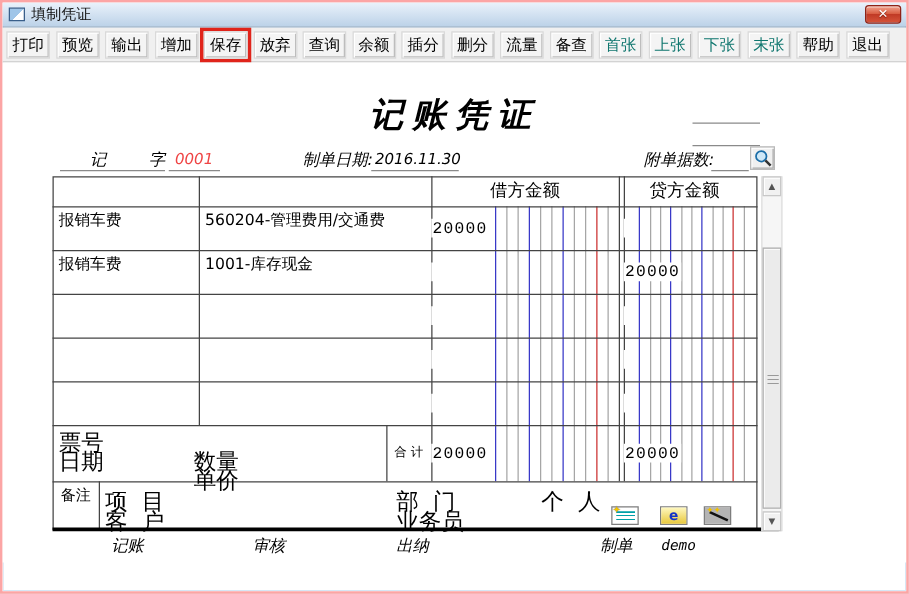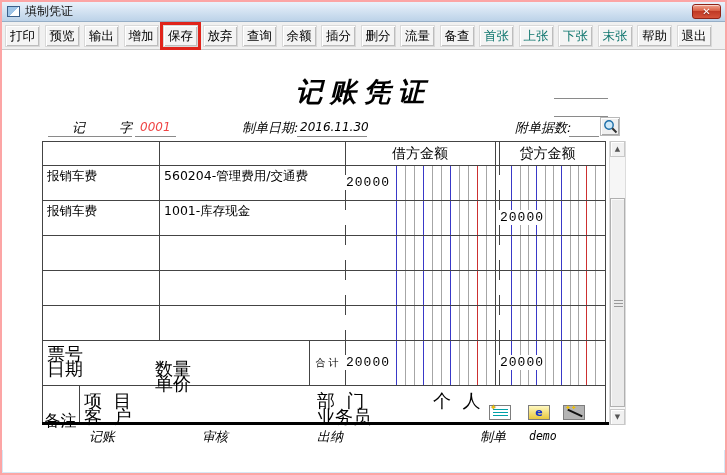--- a/index.html
+++ b/index.html
@@ -222,21 +222,21 @@
       <div class="amt-cell" style="left:457px;top:164px;width:106px;height:35px;line-height:35px;padding-right:2px;"><span class="amt"></span></div>
 
       <span class="small-label" style="left:5px;top:201px;">票号</span>
       <span class="small-label" style="left:5px;top:216px;">日期</span>
       <span class="small-label" style="left:113px;top:216px;">数量</span>
       <span class="small-label" style="left:113px;top:231px;">单价</span>
       <div class="hcell" style="left:267px;top:199px;width:36px;height:45px;line-height:45px;font-size:10px;">合 计</div>
       <div class="amt-cell" style="left:303px;top:199px;width:150px;height:45px;line-height:45px;padding-right:5px;"><span class="amt">20000</span></div>
       <div class="amt-cell" style="left:457px;top:199px;width:106px;height:45px;line-height:45px;padding-right:2px;"><span class="amt">20000</span></div>
 
-      <div class="hcell" style="left:0;top:260px;width:37px;height:43px;line-height:39px;font-size:16px;">备注</div>
+      <div class="hcell" style="left:0;top:236px;width:37px;height:43px;line-height:39px;font-size:12px;">备注</div>
       <span class="small-label" style="left:42px;top:248px;">项  目</span>
       <span class="small-label" style="left:275px;top:248px;">部  门</span>
       <span class="small-label" style="left:391px;top:248px;">个  人</span>
       <span class="small-label" style="left:42px;top:264px;">客  户</span>
       <span class="small-label" style="left:275px;top:264px;">业务员</span>
 
       <div class="mini-icon" style="left:447px;top:264px;">
         <span class="note-lines"></span>
         <span class="sparkle">✦</span>
       </div>

